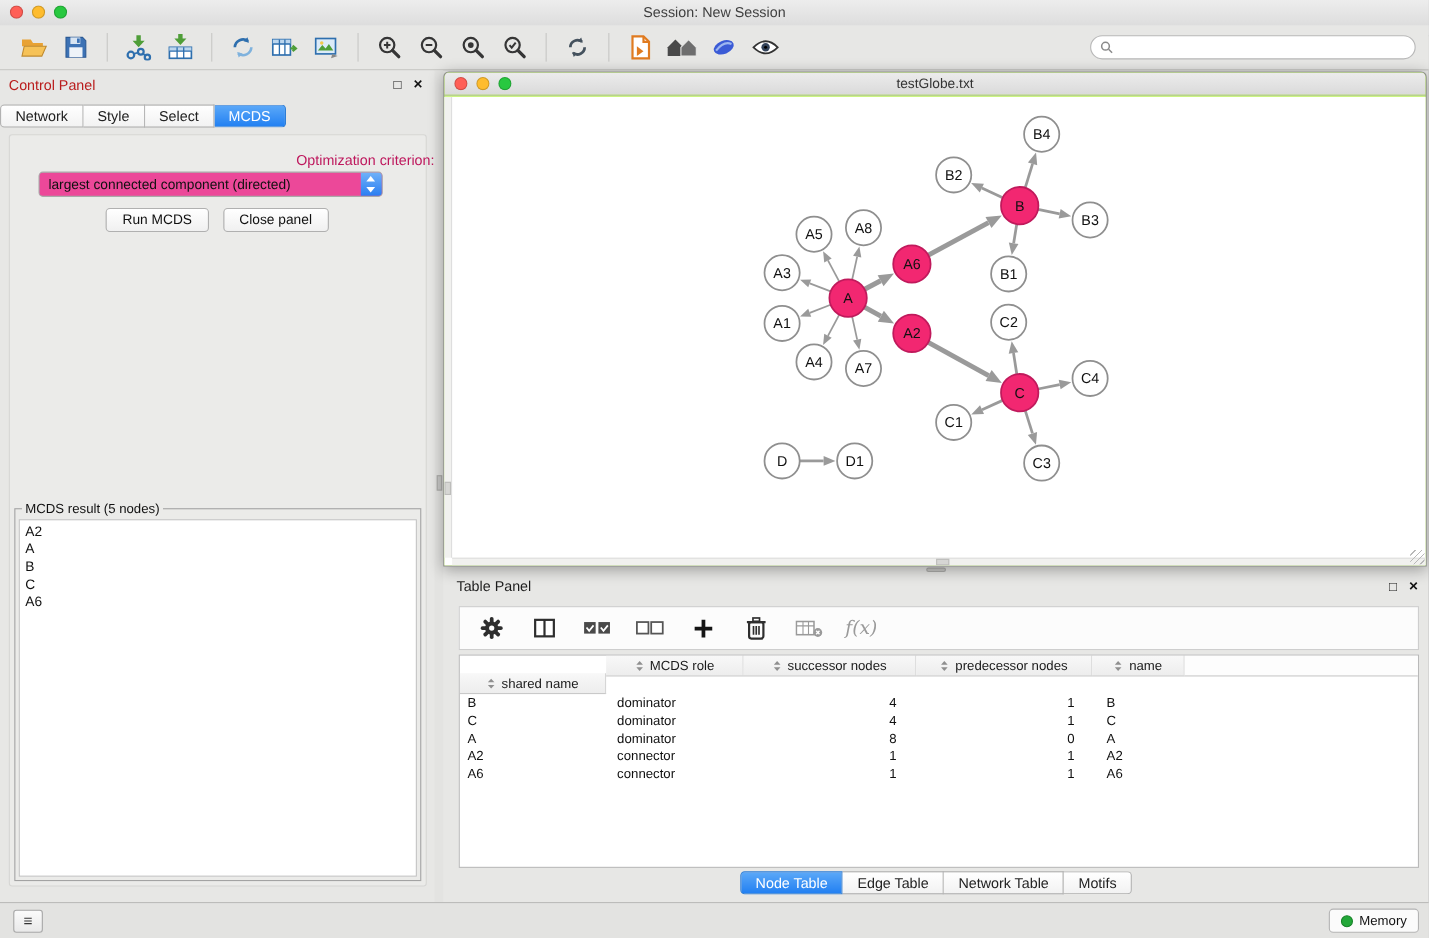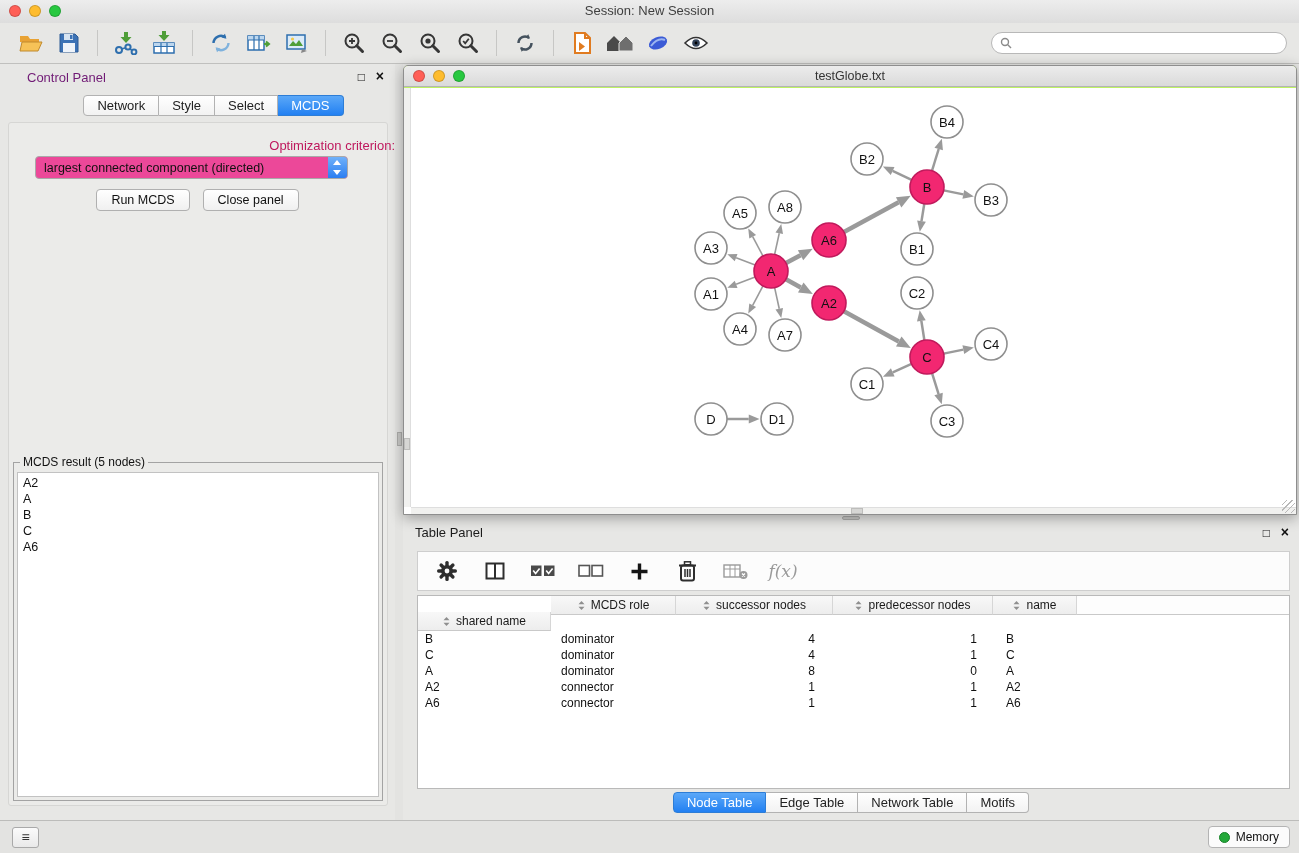--- a/index.html
+++ b/index.html
@@ -17,25 +17,25 @@
 
 .toolbar{position:absolute;left:0;top:23px;width:100%;height:41px;background:#e7e7e5;border-bottom:1px solid #c0c0be;display:flex;align-items:center;padding:0 12px}
 .tbtn{height:34px;min-width:32px;display:flex;align-items:center;justify-content:center;margin:0 3px;border-radius:4px}
 .tsep{width:1px;height:26px;background:#c7c7c5;margin:0 9px}
 .fx span{font-family:"DejaVu Serif",serif;font-style:italic;font-size:17px;color:#9a9a9a}
 .search{margin-left:auto;width:296px;height:22px;background:#fff;border:1px solid #b8b8b8;border-radius:12px;display:flex;align-items:center;padding:0 8px;gap:5px}
 .search input{flex:1;border:none;outline:none;background:transparent;font-size:12px;font-family:inherit}
 
 
 .control-panel{position:absolute;left:0;top:64px;width:395px;height:756px;background:#e7e7e5}
-.cp-title{position:absolute;left:27px;top:6px;font-size:13px;color:#701a75}
+.cp-title{position:absolute;left:8px;top:6px;font-size:13px;color:#b91c1c}
 .pctl{position:absolute;top:6px;font-size:12px;color:#111;cursor:default}
 .pctl.float{right:30px}
 .pctl.close{right:11px;font-weight:bold;font-size:14px;line-height:13px}
-.segrow{position:absolute;left:16px;top:31px;width:100%;display:flex;justify-content:center}
+.segrow{position:absolute;left:0;top:31px;width:100%;display:flex;justify-content:flex-start}
 .seg{border:1px solid #b2b2b2;border-left:none;background:linear-gradient(#ffffff,#f2f2f2);padding:0 13px;height:21px;line-height:20px;font-size:13px;color:#222}
 .seg:first-child{border-left:1px solid #b2b2b2;border-radius:4px 0 0 4px}
 .seg:last-child{border-radius:0 4px 4px 0}
 .seg.sel{background:linear-gradient(#5ba8f8,#2280f2);border-color:#2d7dd6;color:#fff}
 .tab-content{position:absolute;left:8px;right:7px;top:58px;bottom:14px;background:#ebebe9;border:1px solid #d6d6d4;border-radius:3px}
 .critlabel{position:absolute;top:74px;width:100%;text-align:right;font-size:13px;color:#be185d}
 .dropdown{position:absolute;left:35px;top:92px;width:313px;height:23px;background:#ec4899;border:1px solid #a9a9a9;border-radius:4px;display:flex;align-items:center}
 .dropdown .val{flex:1;font-size:12.5px;padding-left:8px;color:#111;white-space:nowrap;overflow:hidden}
 .stepper{width:19px;height:21px;background:linear-gradient(#6fb1f9,#2b7ef1);border-radius:0 3px 3px 0;position:relative}
 .stepper::before{content:"";position:absolute;left:5px;top:3px;border:4.5px solid transparent;border-bottom:5px solid #fff;border-top:none}

